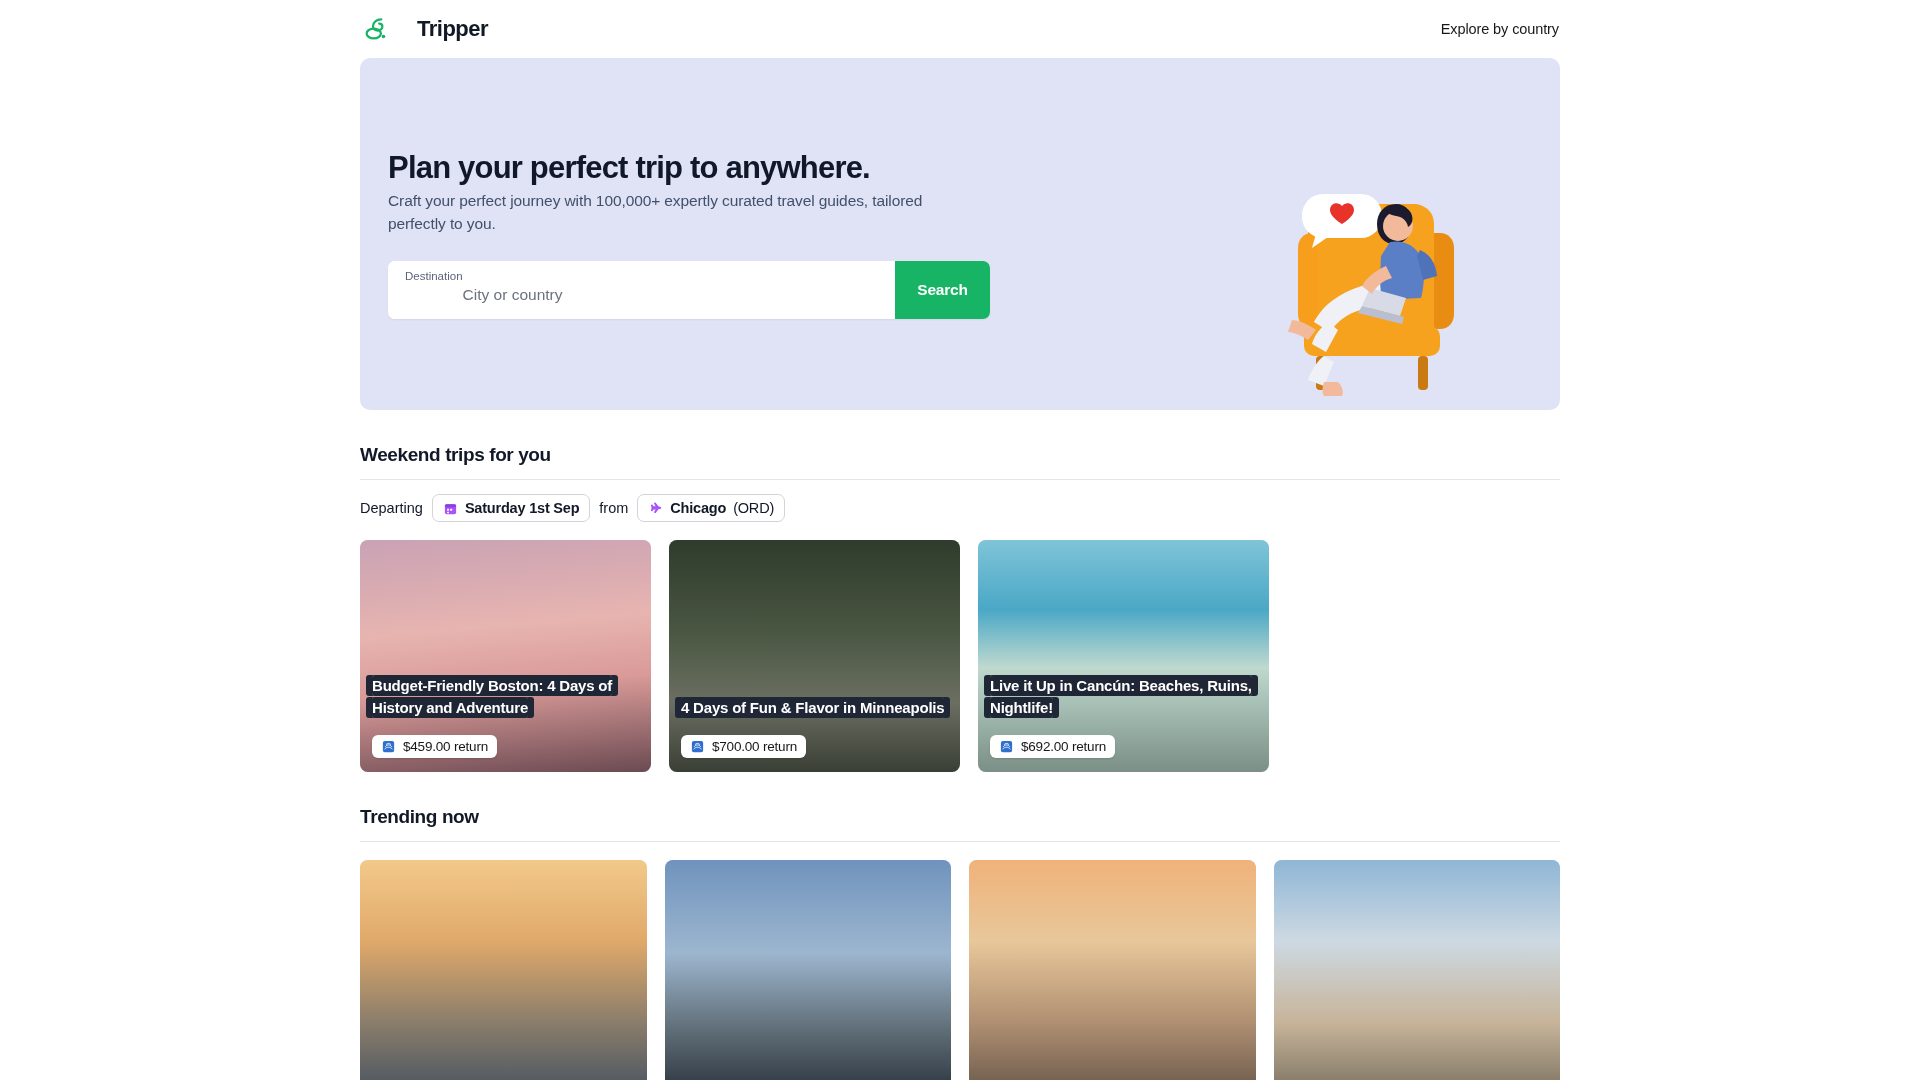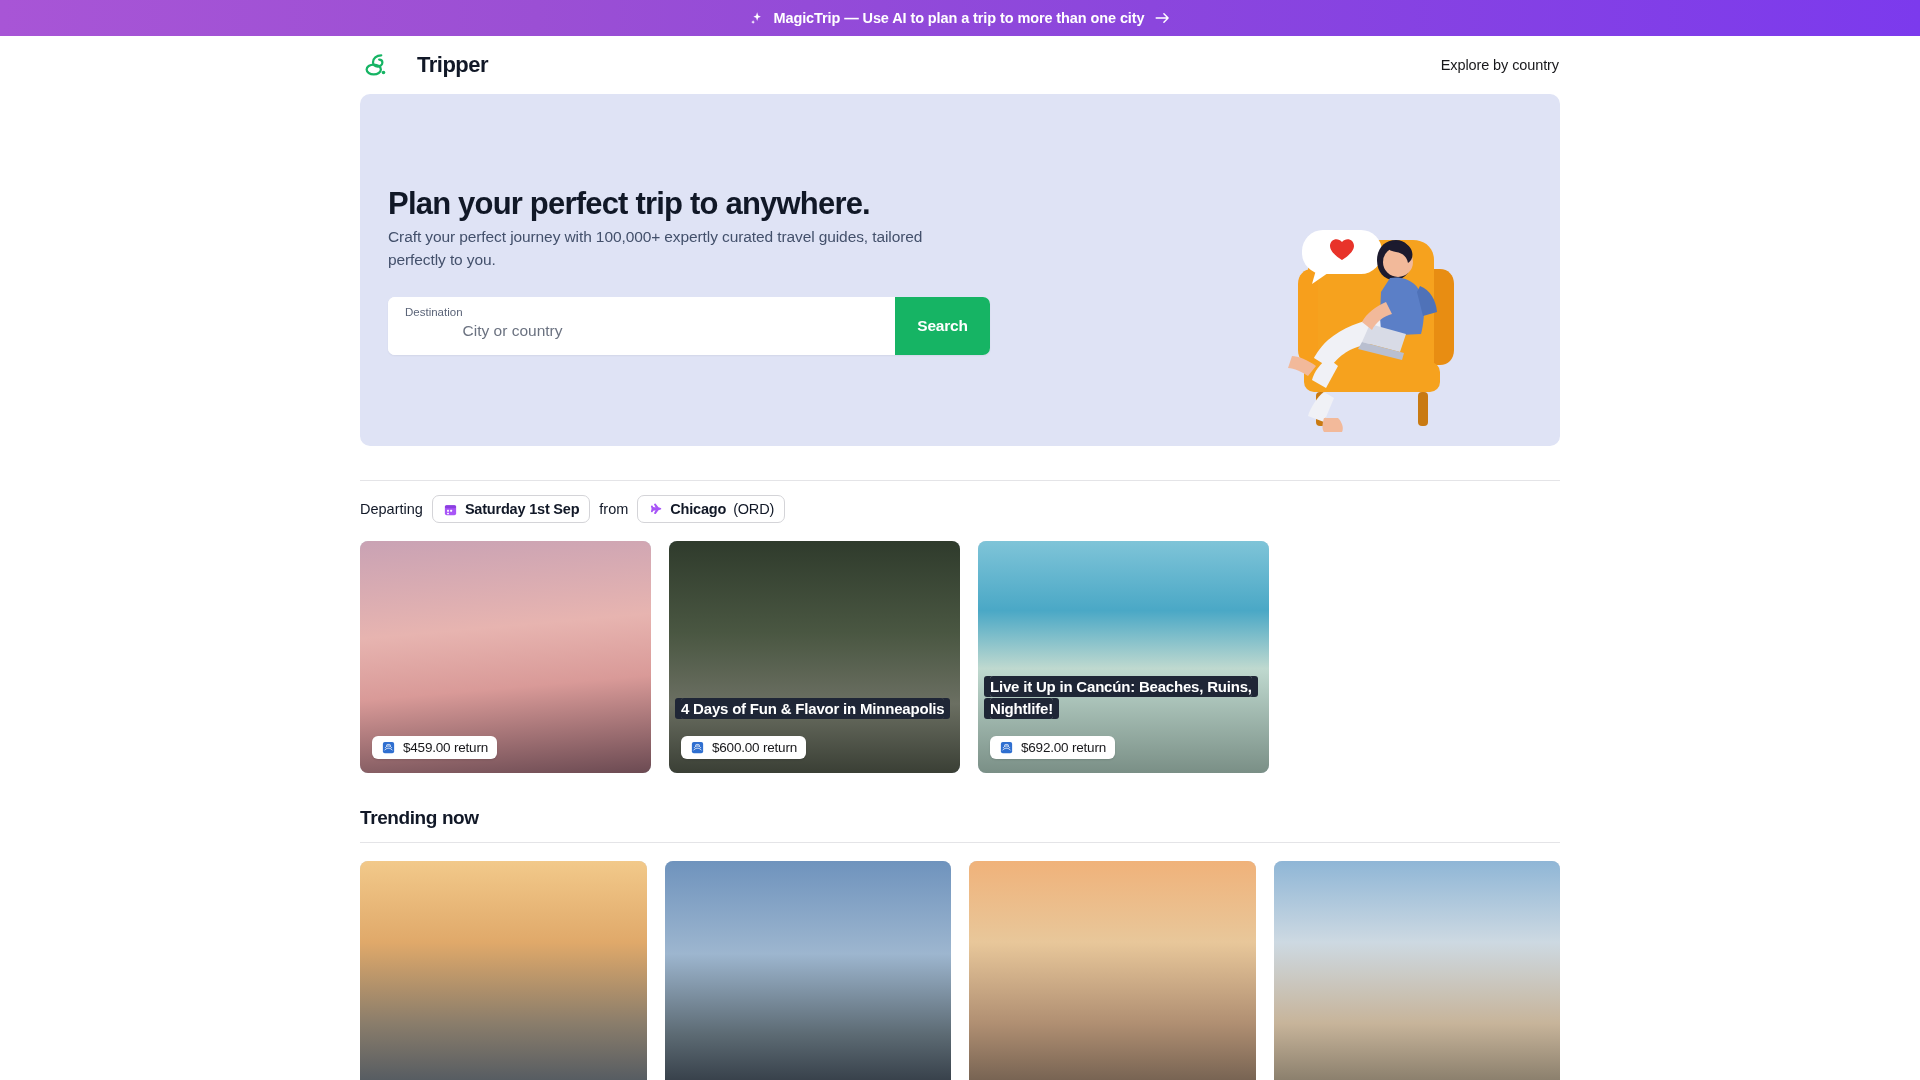--- a/index.html
+++ b/index.html
@@ -146,32 +146,20 @@
   .ph-porto    { background: linear-gradient(180deg,#f2c98a 0%,#e0a96a 35%,#8a7d6b 70%,#4b5560 100%); }
   .ph-vienna   { background: linear-gradient(180deg,#6f93bd 0%,#9db6cf 40%,#5c6a73 75%,#2e3640 100%); }
   .ph-madrid   { background: linear-gradient(180deg,#f0b27a 0%,#e8c79a 35%,#b08f72 70%,#6b5a4c 100%); }
   .ph-brighton { background: linear-gradient(180deg,#8fb6d6 0%,#cdd9e2 35%,#c7b49a 70%,#7e7463 100%); }
 </style>
 </head>
 <body>
 
 <div class="page">
 
-  <div class="promo">
-    <div class="promo-inner">
-      <svg class="promo-spark" viewBox="0 0 24 24">
-        <path d="M13 2l1.6 5.2L19 9l-4.4 1.8L13 16l-1.6-5.2L7 9l4.4-1.8z" fill="#ffffff"></path>
-        <path d="M6.5 14.5l.8 2.3 2.2.9-2.2.9-.8 2.3-.8-2.3-2.2-.9 2.2-.9z" fill="#ffffff"></path>
-      </svg>
-      <span class="promo-text">MagicTrip — Use AI to plan a trip to more than one city</span>
-      <svg class="promo-arrow" viewBox="0 0 24 20">
-        <path d="M3 10h17M14 4l6 6-6 6" stroke="#ffffff" stroke-width="2.1" fill="none" stroke-linecap="round" stroke-linejoin="round"></path>
-      </svg>
-    </div>
-  </div>
 
   <div class="wrap">
 
     <header>
       <div class="brand">
         <svg class="brand-mark" viewBox="0 0 40 40">
           <path d="M27 7c-6.5 0-11 4.2-11 9.2 0 3.6 2.8 5.8 6.2 5.8 3.5 0 6.3-2.3 6.3-5.2 0-2.4-1.9-4-4.3-4" stroke="#16b464" stroke-width="3" fill="none" stroke-linecap="round"></path>
           <ellipse cx="17" cy="26" rx="9.5" ry="6.5" stroke="#16b464" stroke-width="3" fill="none"></ellipse>
           <circle cx="30" cy="30" r="2.4" fill="#16b464"></circle>
         </svg>
@@ -222,20 +210,21 @@
         <path d="M104 212c-2 6-2 12 0 14h18c2-4 0-10-4-14z" fill="#f2b99a"></path>
 
         <path d="M150 118l36 10-6 18-38-10z" fill="#d8dbe6"></path>
         <path d="M142 136l42 11-2 7-44-11z" fill="#b9bfd0"></path>
 
         <path d="M166 96c-10 4-20 12-24 20l10 8c4-8 12-14 20-16z" fill="#f2b99a"></path>
       </svg>
     </section>
 
     <section class="section">
+      <h2 class="section-title">Weekend trips for you</h2>
       <div class="divider"></div>
 
       <div class="depart-row">
         <span>Departing</span>
         <button class="chip">
           <svg class="chip-ico" viewBox="0 0 24 24">
             <rect x="3" y="5" width="18" height="16" rx="3" fill="#a855f7"></rect>
             <rect x="3" y="5" width="18" height="5" rx="2.5" fill="#8b3fe0"></rect>
             <rect x="6.5" y="12.5" width="3" height="3" rx="0.8" fill="#ffffff"></rect>
             <rect x="11.5" y="12.5" width="3" height="3" rx="0.8" fill="#ffffff"></rect>
@@ -250,38 +239,39 @@
           </svg>
           <span>Chicago</span>
           <span class="muted">(ORD)</span>
         </button>
       </div>
 
       <div class="cards">
 
         <div class="card">
           <div class="ph ph-boston"></div>
+          <div class="card-title"><span>Budget-Friendly Boston: 4 Days of History and Adventure</span></div>
           <div class="price">
             <svg class="price-ico" viewBox="0 0 24 24">
               <rect x="3" y="3" width="18" height="18" rx="3" fill="#2f6fd0"></rect>
               <path d="M6 16c3-4 9-4 12 0M7 12c3-3.5 7-3.5 10 0M8.5 8.5c2-2 5-2 7 0" stroke="#ffffff" stroke-width="1.4" fill="none" stroke-linecap="round"></path>
             </svg>
             <span>$459.00 return</span>
           </div>
         </div>
 
         <div class="card">
           <div class="ph ph-minn"></div>
           <div class="card-title"><span>4 Days of Fun &amp; Flavor in Minneapolis</span></div>
           <div class="price">
             <svg class="price-ico" viewBox="0 0 24 24">
               <rect x="3" y="3" width="18" height="18" rx="3" fill="#2f6fd0"></rect>
               <path d="M6 16c3-4 9-4 12 0M7 12c3-3.5 7-3.5 10 0M8.5 8.5c2-2 5-2 7 0" stroke="#ffffff" stroke-width="1.4" fill="none" stroke-linecap="round"></path>
             </svg>
-            <span>$600.00 return</span>
+            <span>$700.00 return</span>
           </div>
         </div>
 
         <div class="card">
           <div class="ph ph-cancun"></div>
           <div class="card-title"><span>Live it Up in Cancún: Beaches, Ruins, Nightlife!</span></div>
           <div class="price">
             <svg class="price-ico" viewBox="0 0 24 24">
               <rect x="3" y="3" width="18" height="18" rx="3" fill="#2f6fd0"></rect>
               <path d="M6 16c3-4 9-4 12 0M7 12c3-3.5 7-3.5 10 0M8.5 8.5c2-2 5-2 7 0" stroke="#ffffff" stroke-width="1.4" fill="none" stroke-linecap="round"></path>

